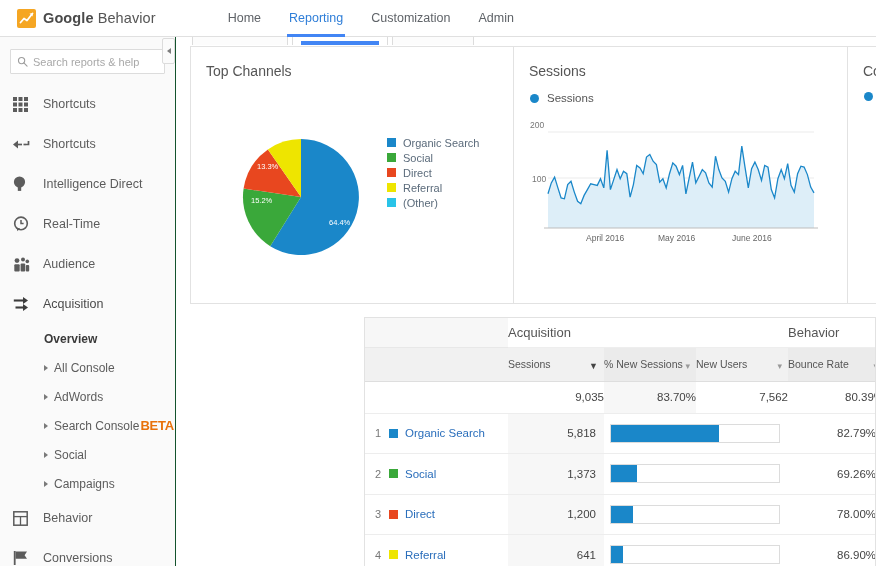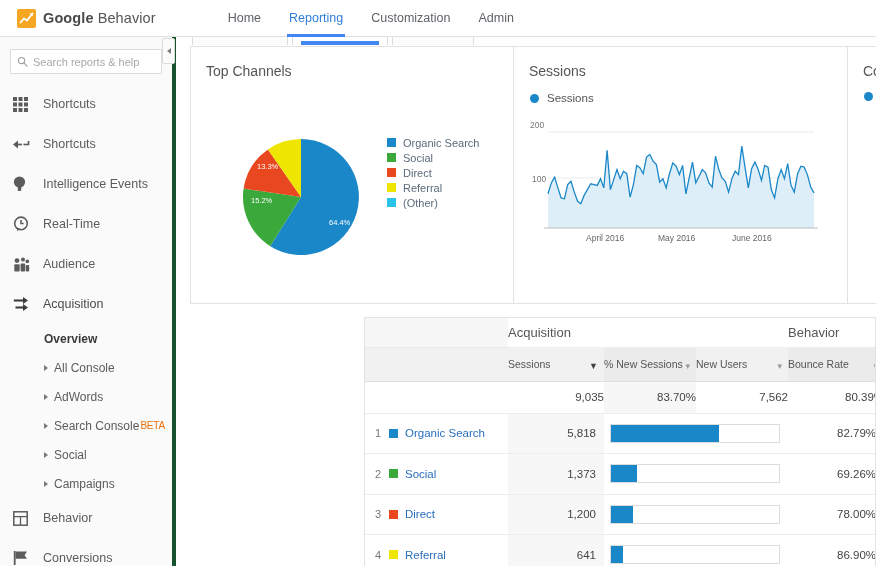--- a/index.html
+++ b/index.html
@@ -38,21 +38,21 @@
   }
   .nav a.active { color: #2f7ed8; }
   .nav a.active::after {
     content: ""; position: absolute; left: 12px; right: 12px; bottom: 0;
     height: 3px; background: #4285f4;
   }
 
   
   .sidebar {
     position: absolute; left: 0; top: 37px; width: 176px; height: 529px;
-    background: #fafafa; border-right: 4px solid #14532d;
+    background: #fafafa; border-right: 1px solid #14532d;
   }
   .search-wrap { padding: 12px 10px 6px 10px; }
   .search-box {
     height: 25px; border: 1px solid #dcdcdc; background: #fff;
     display: flex; align-items: center; padding: 0 6px; border-radius: 1px;
   }
   .search-box .mag { flex: none; margin-right: 5px; }
   .search-box input {
     border: 0; outline: 0; font-size: 11px; color: #9a9a9a;
     font-family: "Liberation Sans", sans-serif; width: 100%;
@@ -75,21 +75,21 @@
     display: flex; align-items: center; padding-left: 44px; cursor: pointer;
     white-space: nowrap;
   }
   .sub-item.current { font-weight: bold; color: #3a3a3a; }
   .sub-item .caret {
     width: 0; height: 0; border-left: 4px solid #7a7a7a;
     border-top: 3.5px solid transparent; border-bottom: 3.5px solid transparent;
     margin-right: 6px; flex: none;
   }
   .beta {
-    color: #e8710a; font-size: 10px; font-weight: normal;
+    color: #e8710a; font-size: 13px; font-weight: bold;
     vertical-align: super; margin-left: 1px; letter-spacing: -.2px;
   }
 
   
   .collapse-handle {
     position: absolute; left: 162px; top: 38px; width: 13px; height: 26px;
     background: #fbfbfb; border: 1px solid #dcdcdc; border-radius: 2px;
     display: flex; align-items: center; justify-content: center; z-index: 6;
     cursor: pointer;
   }
@@ -277,21 +277,21 @@
         <span class="lbl">Shortcuts</span>
       </div>
 
       <div class="nav-item">
         <span class="ico">
           <svg width="13" height="16" viewBox="0 0 13 16">
             <circle cx="6.5" cy="6" r="5.6" fill="#5c5c5c"></circle>
             <rect x="4.8" y="10.5" width="3.4" height="4.4" fill="#5c5c5c"></rect>
           </svg>
         </span>
-        <span class="lbl">Intelligence Events</span>
+        <span class="lbl">Intelligence Direct</span>
       </div>
 
       <div class="nav-item">
         <span class="ico">
           <svg width="16" height="16" viewBox="0 0 16 16">
             <circle cx="8" cy="7.4" r="6.3" fill="none" stroke="#5c5c5c" stroke-width="1.6"></circle>
             <polyline points="8,4 8,7.6 10.6,7.6" fill="none" stroke="#5c5c5c" stroke-width="1.5"></polyline>
             <polygon points="3.5,12 7,12 4.5,15.3" fill="#5c5c5c"></polygon>
           </svg>
         </span>

